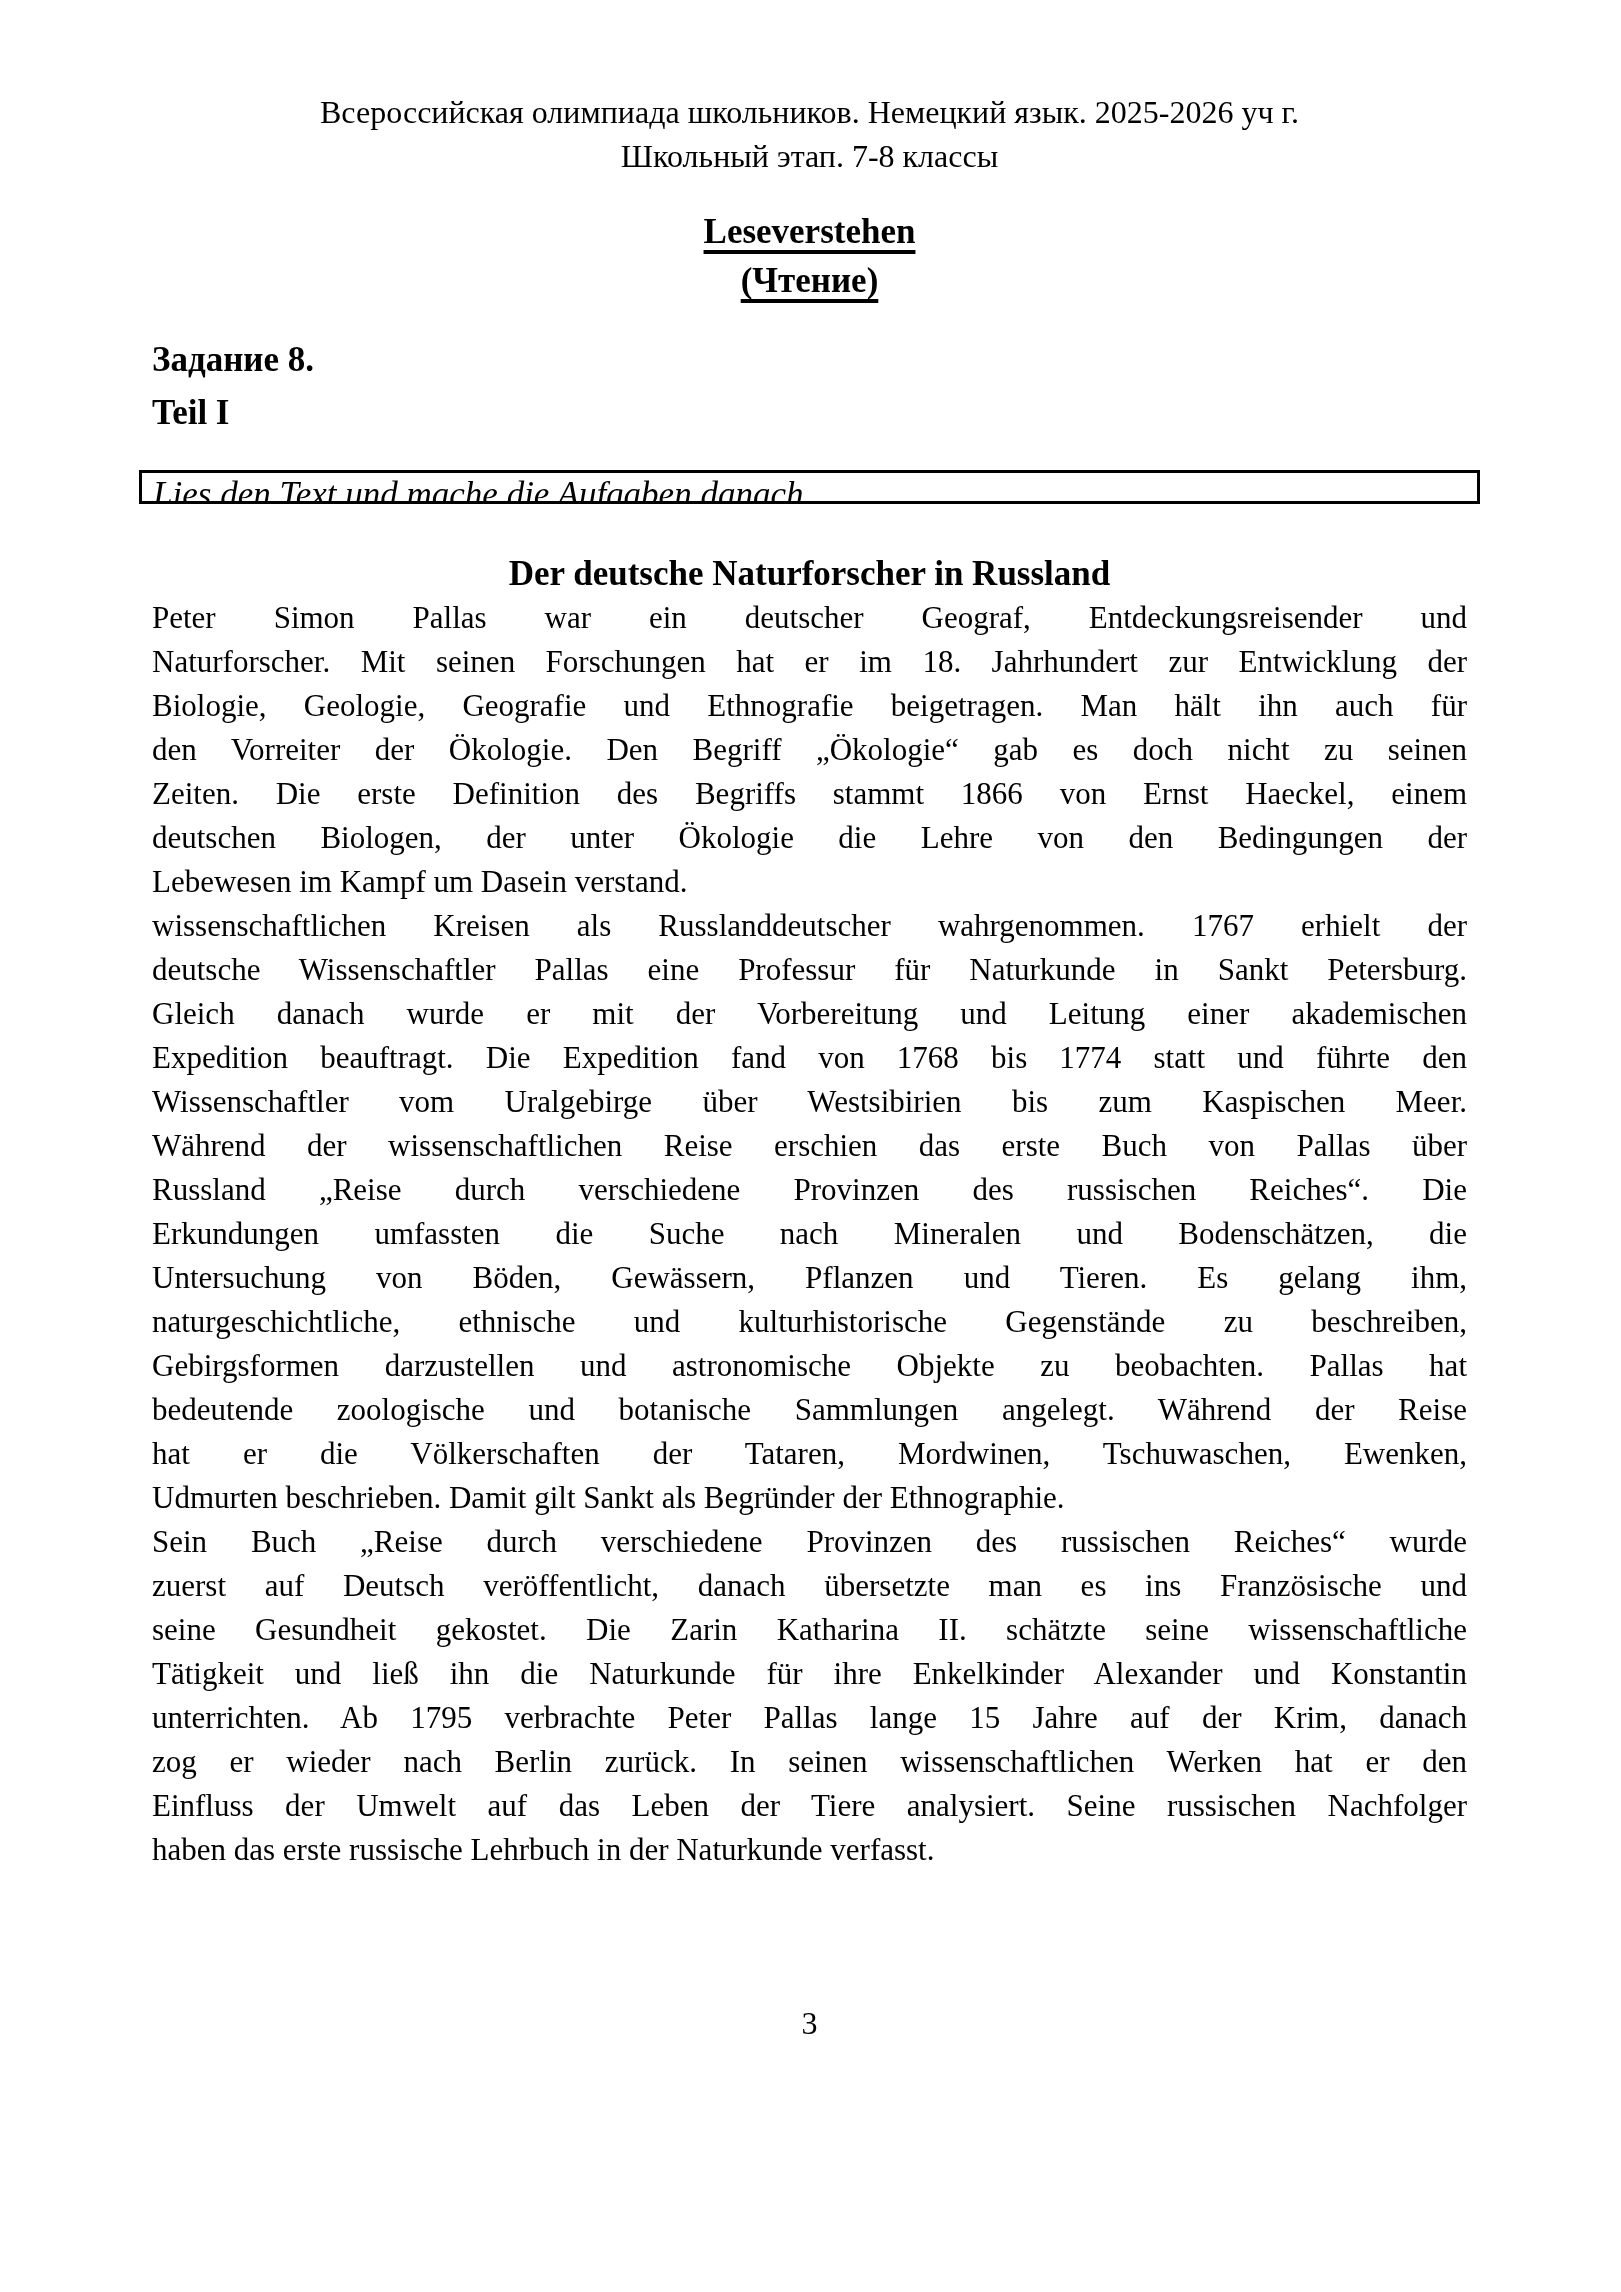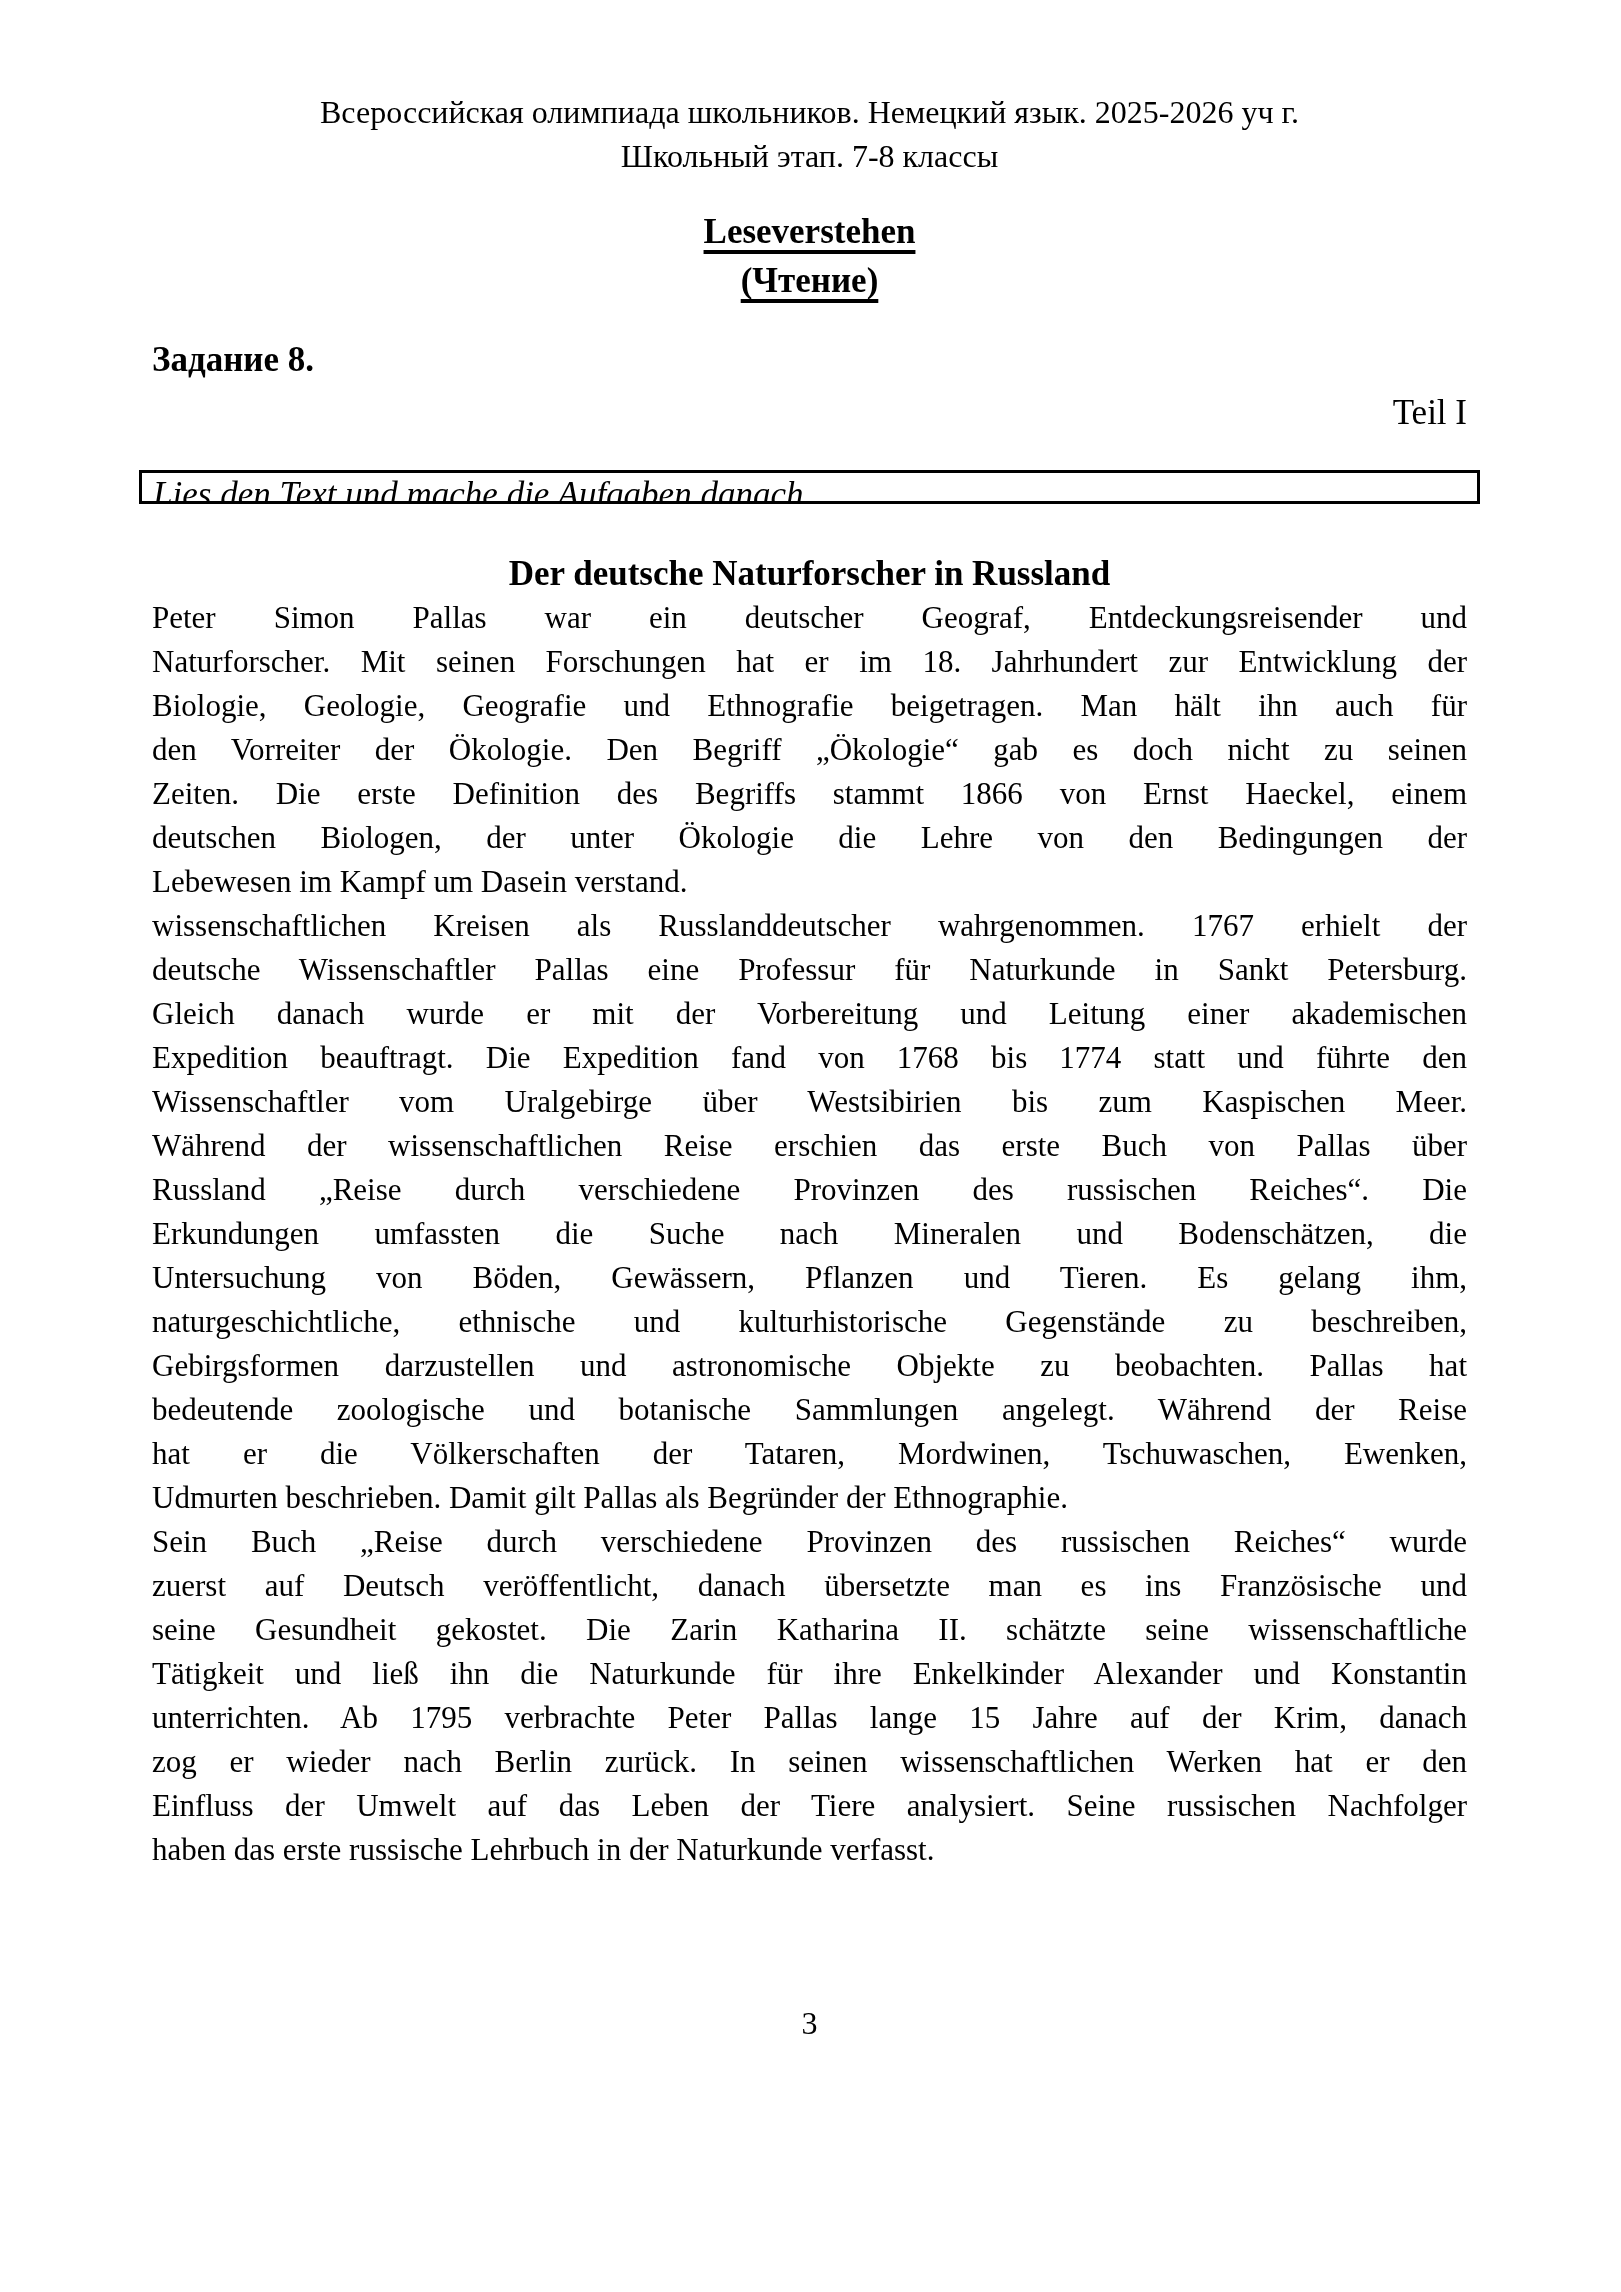--- a/index.html
+++ b/index.html
@@ -44,22 +44,22 @@
   }
   .task-label {
     margin-top: 33px;
     text-align: left;
     font-weight: bold;
     font-size: 35px;
     line-height: 44px;
   }
   .part-label {
     margin-top: 8.8px;
-    text-align: right;
-    font-weight: normal;
+    text-align: left;
+    font-weight: bold;
     font-size: 35px;
     line-height: 44px;
   }
   .instruction-box {
     margin: 35px -12.7px 0 -12.7px;
     border: 3.9px solid #000000;
     box-sizing: border-box;
     height: 34px;
     padding: 2px 9.8px 0 10.8px;
     font-style: italic;
@@ -138,21 +138,21 @@
       <div class="text-line">Expedition beauftragt. Die Expedition fand von 1768 bis 1774 statt und führte den</div>
       <div class="text-line">Wissenschaftler vom Uralgebirge über Westsibirien bis zum Kaspischen Meer.</div>
       <div class="text-line">Während der wissenschaftlichen Reise erschien das erste Buch von Pallas über</div>
       <div class="text-line">Russland „Reise durch verschiedene Provinzen des russischen Reiches“. Die</div>
       <div class="text-line">Erkundungen umfassten die Suche nach Mineralen und Bodenschätzen, die</div>
       <div class="text-line">Untersuchung von Böden, Gewässern, Pflanzen und Tieren. Es gelang ihm,</div>
       <div class="text-line">naturgeschichtliche, ethnische und kulturhistorische Gegenstände zu beschreiben,</div>
       <div class="text-line">Gebirgsformen darzustellen und astronomische Objekte zu beobachten. Pallas hat</div>
       <div class="text-line">bedeutende zoologische und botanische Sammlungen angelegt. Während der Reise</div>
       <div class="text-line">hat er die Völkerschaften der Tataren, Mordwinen, Tschuwaschen, Ewenken,</div>
-      <div class="text-line para-end">Udmurten beschrieben. Damit gilt Pallas als Begründer der Ethnographie.</div>
+      <div class="text-line para-end">Udmurten beschrieben. Damit gilt Sankt als Begründer der Ethnographie.</div>
       <div class="text-line">Sein Buch „Reise durch verschiedene Provinzen des russischen Reiches“ wurde</div>
       <div class="text-line">zuerst auf Deutsch veröffentlicht, danach übersetzte man es ins Französische und</div>
       <div class="text-line">seine Gesundheit gekostet. Die Zarin Katharina II. schätzte seine wissenschaftliche</div>
       <div class="text-line">Tätigkeit und ließ ihn die Naturkunde für ihre Enkelkinder Alexander und Konstantin</div>
       <div class="text-line">unterrichten. Ab 1795 verbrachte Peter Pallas lange 15 Jahre auf der Krim, danach</div>
       <div class="text-line">zog er wieder nach Berlin zurück. In seinen wissenschaftlichen Werken hat er den</div>
       <div class="text-line">Einfluss der Umwelt auf das Leben der Tiere analysiert. Seine russischen Nachfolger</div>
       <div class="text-line para-end">haben das erste russische Lehrbuch in der Naturkunde verfasst.</div>
     </div>
 

